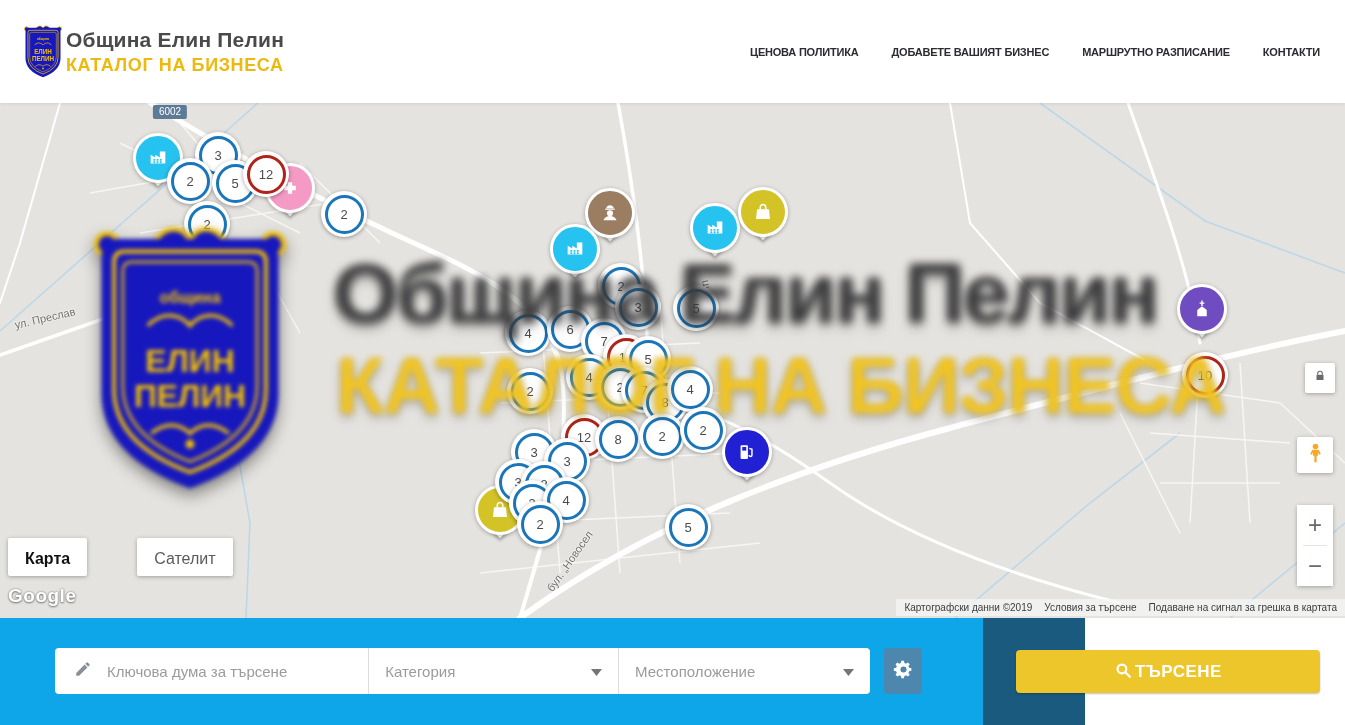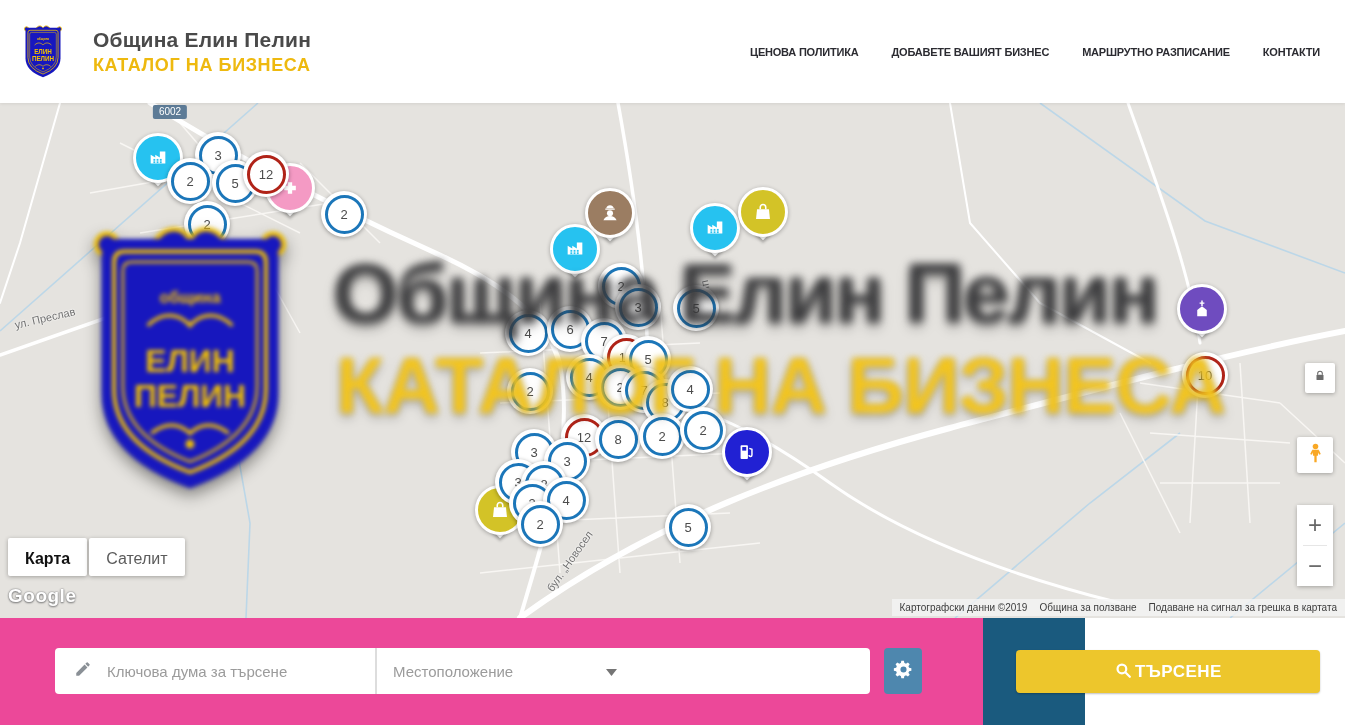--- a/index.html
+++ b/index.html
@@ -1,21 +1,21 @@
 <!DOCTYPE html>
 <html><head>
 <meta charset="utf-8">
 <style>
   html,body{margin:0;padding:0;}
   body{width:1345px;height:725px;overflow:hidden;font-family:"Liberation Sans",sans-serif;background:#fff;position:relative;}
   .page{position:absolute;inset:0;}
 
   
   header{position:absolute;left:0;top:0;width:100%;height:103px;background:#fff;z-index:50;box-shadow:0 1px 3px rgba(0,0,0,.08);}
-  .brand{position:absolute;left:20px;top:24px;display:flex;align-items:center;gap:27px;text-decoration:none;cursor:pointer;}
+  .brand{position:absolute;left:20px;top:24px;display:flex;align-items:center;gap:0;text-decoration:none;cursor:pointer;}
   .crest-sm{width:46px;height:56px;display:block;}
   .crest-sm svg{width:100%;height:100%;}
   .brand-text{display:flex;flex-direction:column;}
   .brand-l1{font-size:21px;font-weight:bold;color:#4a4a4a;letter-spacing:.2px;}
   .brand-l2{font-size:18px;font-weight:bold;color:#eeb90f;letter-spacing:.6px;margin-top:3px;}
   .nav{position:absolute;right:25px;top:0;height:103px;display:flex;align-items:center;gap:33px;}
   .nav-item{font-size:11px;font-weight:bold;color:#2b2b31;letter-spacing:-.2px;cursor:pointer;text-decoration:none;white-space:nowrap;}
 
   
   .map{position:absolute;left:0;top:103px;width:1345px;height:515px;background:#e5e3df;overflow:hidden;}
@@ -35,32 +35,32 @@
   .watermark{position:absolute;inset:0;z-index:30;pointer-events:none;}
   .crest-lg{position:absolute;left:84px;top:113px;width:212px;height:290px;filter:blur(2px) drop-shadow(0 7px 8px rgba(0,0,0,.45));}
   .crest-lg svg{width:100%;height:100%;}
   .wm1{position:absolute;left:333px;top:148px;font-size:84px;font-weight:bold;color:#3b3b3d;letter-spacing:-2px;line-height:1;white-space:nowrap;filter:blur(4px) drop-shadow(0 5px 4px rgba(0,0,0,.35));}
   .wm2{position:absolute;left:336px;top:243px;font-size:79px;font-weight:bold;color:#f2c41e;letter-spacing:-1px;line-height:1;white-space:nowrap;filter:blur(3px) drop-shadow(0 4px 4px rgba(0,0,0,.3));}
 
   
   .maptype{position:absolute;left:8px;top:435px;display:flex;gap:2px;z-index:40;}
   .maptype button{border:none;background:#fff;height:38px;padding:12px 17px;font-size:16px;border-radius:2px;box-shadow:0 1px 4px rgba(0,0,0,.3);cursor:pointer;font-family:"Liberation Sans",sans-serif;}
   .mt-map{font-weight:bold;color:#111;}
-  .mt-sat{color:#5b5b5b;}
+  .mt-sat{color:#5b5b5b;margin-left:48px;}
   .google{position:absolute;left:8px;top:482px;z-index:40;font-size:19px;font-weight:bold;color:#fff;letter-spacing:.5px;cursor:pointer;text-shadow:0 0 1px #8d8d8d,0 0 2px #8d8d8d,0 1px 2px #777;}
   .lockbox{position:absolute;left:1305px;top:260px;width:30px;height:30px;background:#fff;border-radius:2px;box-shadow:0 1px 4px rgba(0,0,0,.3);display:flex;align-items:center;justify-content:center;z-index:40;cursor:pointer;}
   .pegman{position:absolute;left:1297px;top:334px;width:36px;height:36px;background:#fff;border-radius:2px;box-shadow:0 1px 4px rgba(0,0,0,.3);display:flex;align-items:center;justify-content:center;z-index:40;cursor:grab;}
   .zoomctl{position:absolute;left:1297px;top:402px;width:36px;background:#fff;border-radius:2px;box-shadow:0 1px 4px rgba(0,0,0,.3);z-index:40;display:flex;flex-direction:column;align-items:center;}
   .zoomctl button{border:none;background:#fff;width:36px;height:40px;font-size:24px;color:#666;cursor:pointer;line-height:1;font-family:"Liberation Sans",sans-serif;}
   .zdiv{width:24px;height:1px;background:#e6e6e6;}
   .attrib{position:absolute;right:0;bottom:2px;z-index:40;display:flex;gap:12px;align-items:center;background:rgba(245,245,245,.78);padding:3px 8px;font-size:10px;color:#3c3c3c;}
   .attrib a{color:#3c3c3c;text-decoration:none;cursor:pointer;}
 
   
-  .searchbar{position:absolute;left:0;top:618px;width:1085px;height:107px;background:#ec4899;}
+  .searchbar{position:absolute;left:0;top:618px;width:1085px;height:107px;background:#0ea5e9;}
   .sb-right{position:absolute;left:983px;top:0;right:0;bottom:0;background:#1a5a7e;}
   .fields{position:absolute;left:55px;top:30px;width:815px;height:46px;background:#fff;border-radius:4px;display:flex;align-items:stretch;}
   .fdiv{width:1px;background:#ddd;margin:0;}
   .f-keyword{display:flex;align-items:center;gap:13px;width:301px;padding-left:19px;cursor:text;}
   .f-keyword input{border:none;outline:none;font-size:15px;color:#333;width:230px;font-family:"Liberation Sans",sans-serif;background:transparent;}
   .f-keyword input::placeholder{color:#9b9b9b;}
   .f-select{display:flex;align-items:center;justify-content:space-between;padding:0 16px;cursor:pointer;}
   .f-cat{width:222px;}
   .f-loc{width:224px;}
   .f-select .sel-val{font-size:15px;color:#9b9b9b;}
@@ -461,38 +461,46 @@
     </div>
 
     <div class="zoomctl">
       <button>+</button>
       <div class="zdiv"></div>
       <button>−</button>
     </div>
 
     <div class="attrib">
       <span>Картографски данни ©2019</span>
-      <a>Община за ползване</a>
+      <a>Условия за търсене</a>
       <a>Подаване на сигнал за грешка в картата</a>
     </div>
   </div>
 
   <div class="searchbar">
     <div class="sb-right"></div>
 
     <div class="fields">
       <label class="f-keyword">
         <span>
           <svg viewBox="0 0 24 24" width="18" height="18" fill="#8a9096">
               <path d="M3 17.2V21h3.8L17.9 9.9l-3.8-3.8zM20.7 7.1a1 1 0 0 0 0-1.4l-2.4-2.4a1 1 0 0 0-1.4 0l-1.8 1.8 3.8 3.8z"></path>
             </svg>
         </span>
         <input type="text" placeholder="Ключова дума за търсене" style="">
       </label>
       <div class="fdiv"></div>
+      <div class="f-select f-cat">
+        <span class="sel-val">Категория</span>
+        <span>
+          <svg width="11" height="7" viewBox="0 0 11 7">
+              <path d="M0 0h11L5.5 7z" fill="#757575"></path>
+            </svg>
+        </span>
+      </div>
       <div class="fdiv"></div>
       <div class="f-select f-loc">
         <span class="sel-val">Местоположение</span>
         <span>
           <svg width="11" height="7" viewBox="0 0 11 7">
               <path d="M0 0h11L5.5 7z" fill="#757575"></path>
             </svg>
         </span>
       </div>
     </div>

